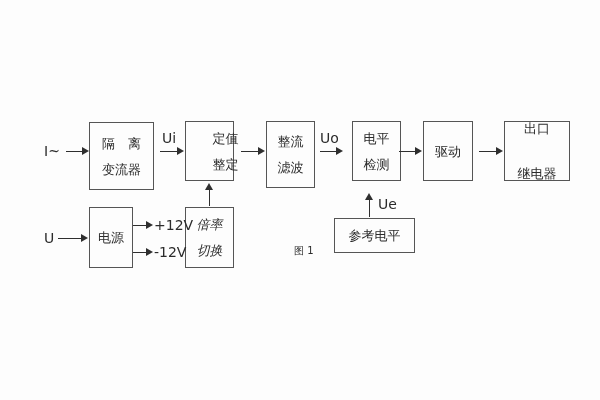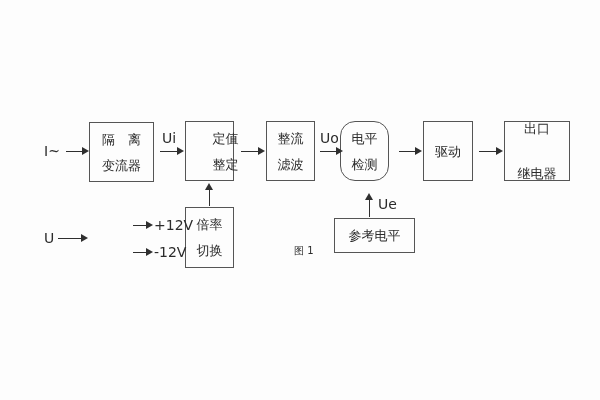--- a/index.html
+++ b/index.html
@@ -35,28 +35,28 @@
   }
   .head-up{
     position:absolute;width:0;height:0;
     border-left:4px solid transparent;border-right:4px solid transparent;
     border-bottom:7px solid var(--line);
   }
   .sig{position:absolute;font-size:14px;line-height:1;color:var(--text);white-space:nowrap;}
   .caption{position:absolute;font-size:10px;line-height:1;color:var(--text);}
 
   
-  #box-isolation{left:89px;top:122px;width:65px;height:60px;}
+  #box-isolation{left:89px;top:122px;width:65px;height:68px;}
   #box-setting{left:185px;top:121px;width:49px;height:60px;padding-left:32px;}
-  #box-rectifier{left:266px;top:121px;width:49px;height:60px;}
-  #box-level{left:340px;top:121px;width:49px;height:60px;border-radius:15px;}
+  #box-rectifier{left:266px;top:121px;width:49px;height:67px;}
+  #box-level{left:352px;top:121px;width:49px;height:60px;}
   #box-drive{left:423px;top:121px;width:50px;height:60px;}
   #box-relay{left:504px;top:121px;width:66px;height:60px;justify-content:space-between;}
   #box-power{left:89px;top:207px;width:44px;height:61px;}
-  #box-multiplier{left:185px;top:207px;width:49px;height:61px;}
+  #box-multiplier{left:185px;top:207px;width:49px;height:61px;font-style:italic;}
   #box-reference{left:334px;top:218px;width:81px;height:35px;}
 </style>
 </head>
 <body>
 
 <div id="figure">
 
   <div class="box" id="box-isolation">
     <span>隔　离</span>
     <span>变流器</span>
@@ -72,20 +72,23 @@
   <div class="box" id="box-level">
     <span>电平</span>
     <span>检测</span>
   </div>
   <div class="box" id="box-drive">
     <span>驱动</span>
   </div>
   <div class="box" id="box-relay">
     <span>出口</span>
     <span>继电器</span>
+  </div>
+  <div class="box" id="box-power">
+    <span>电源</span>
   </div>
   <div class="box" id="box-multiplier">
     <span>倍率</span>
     <span>切换</span>
   </div>
   <div class="box" id="box-reference">
     <span>参考电平</span>
   </div>
 
   <span class="sig" style="left:44px;top:144px;">I~</span>

